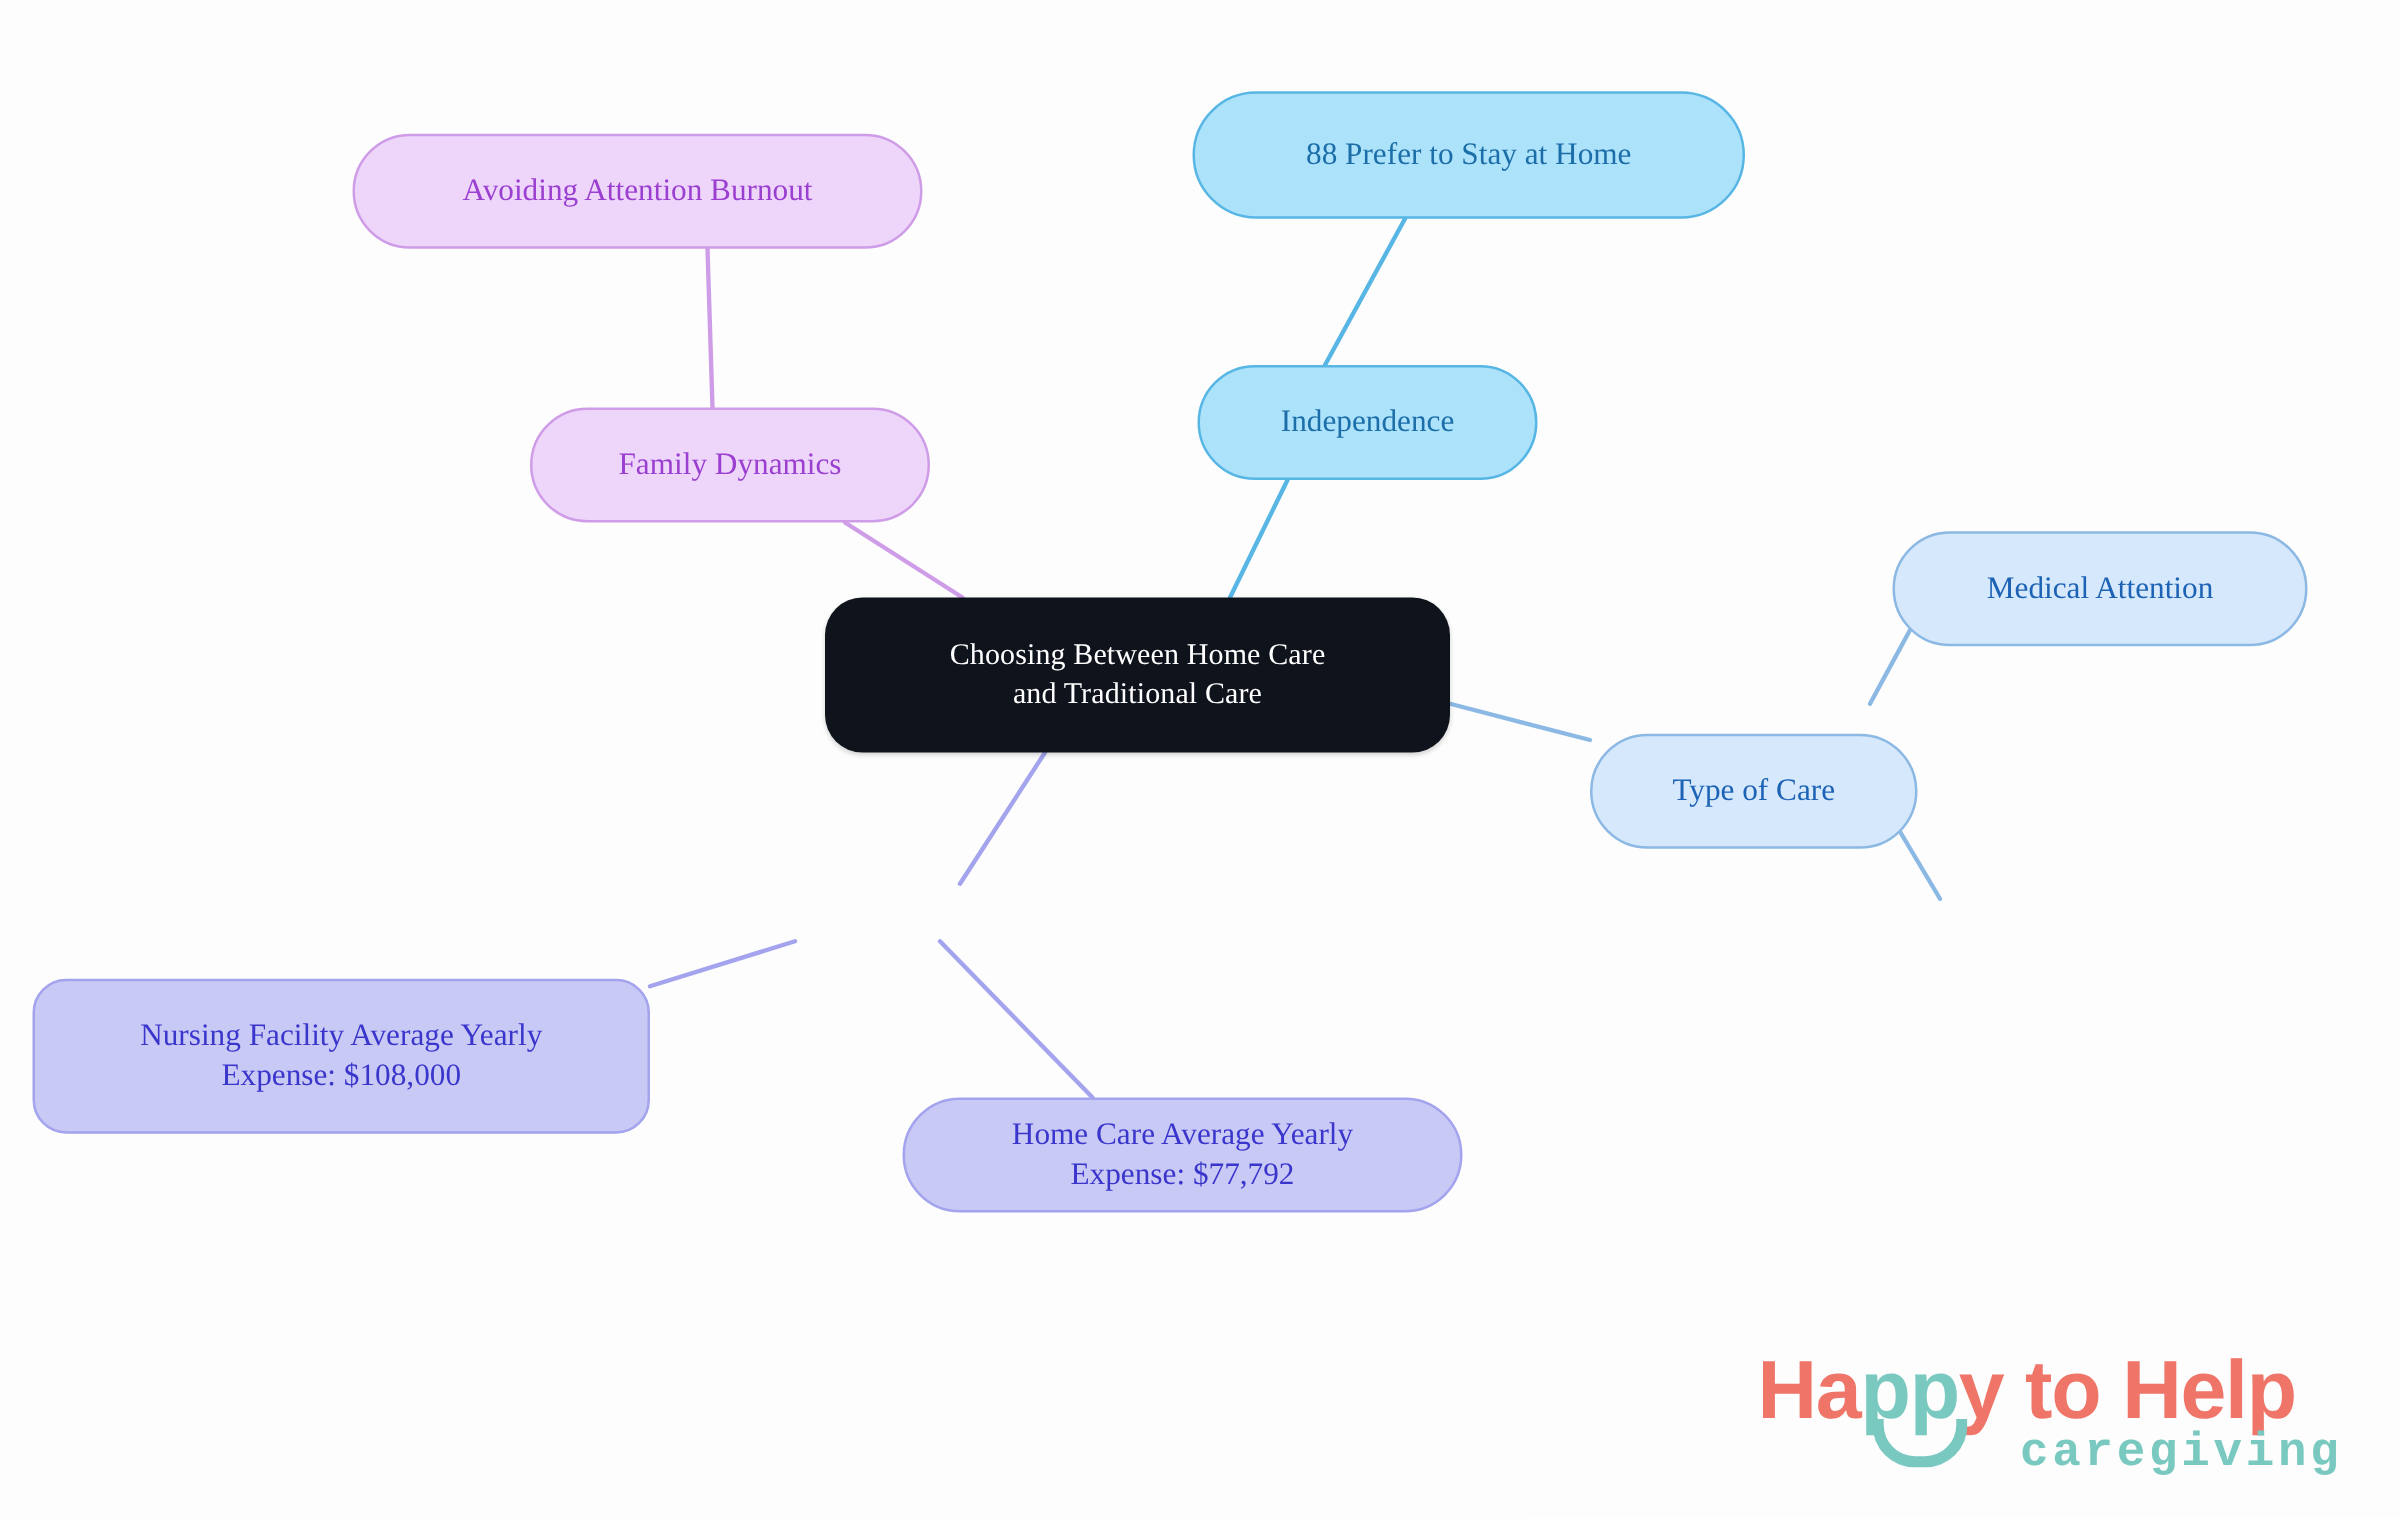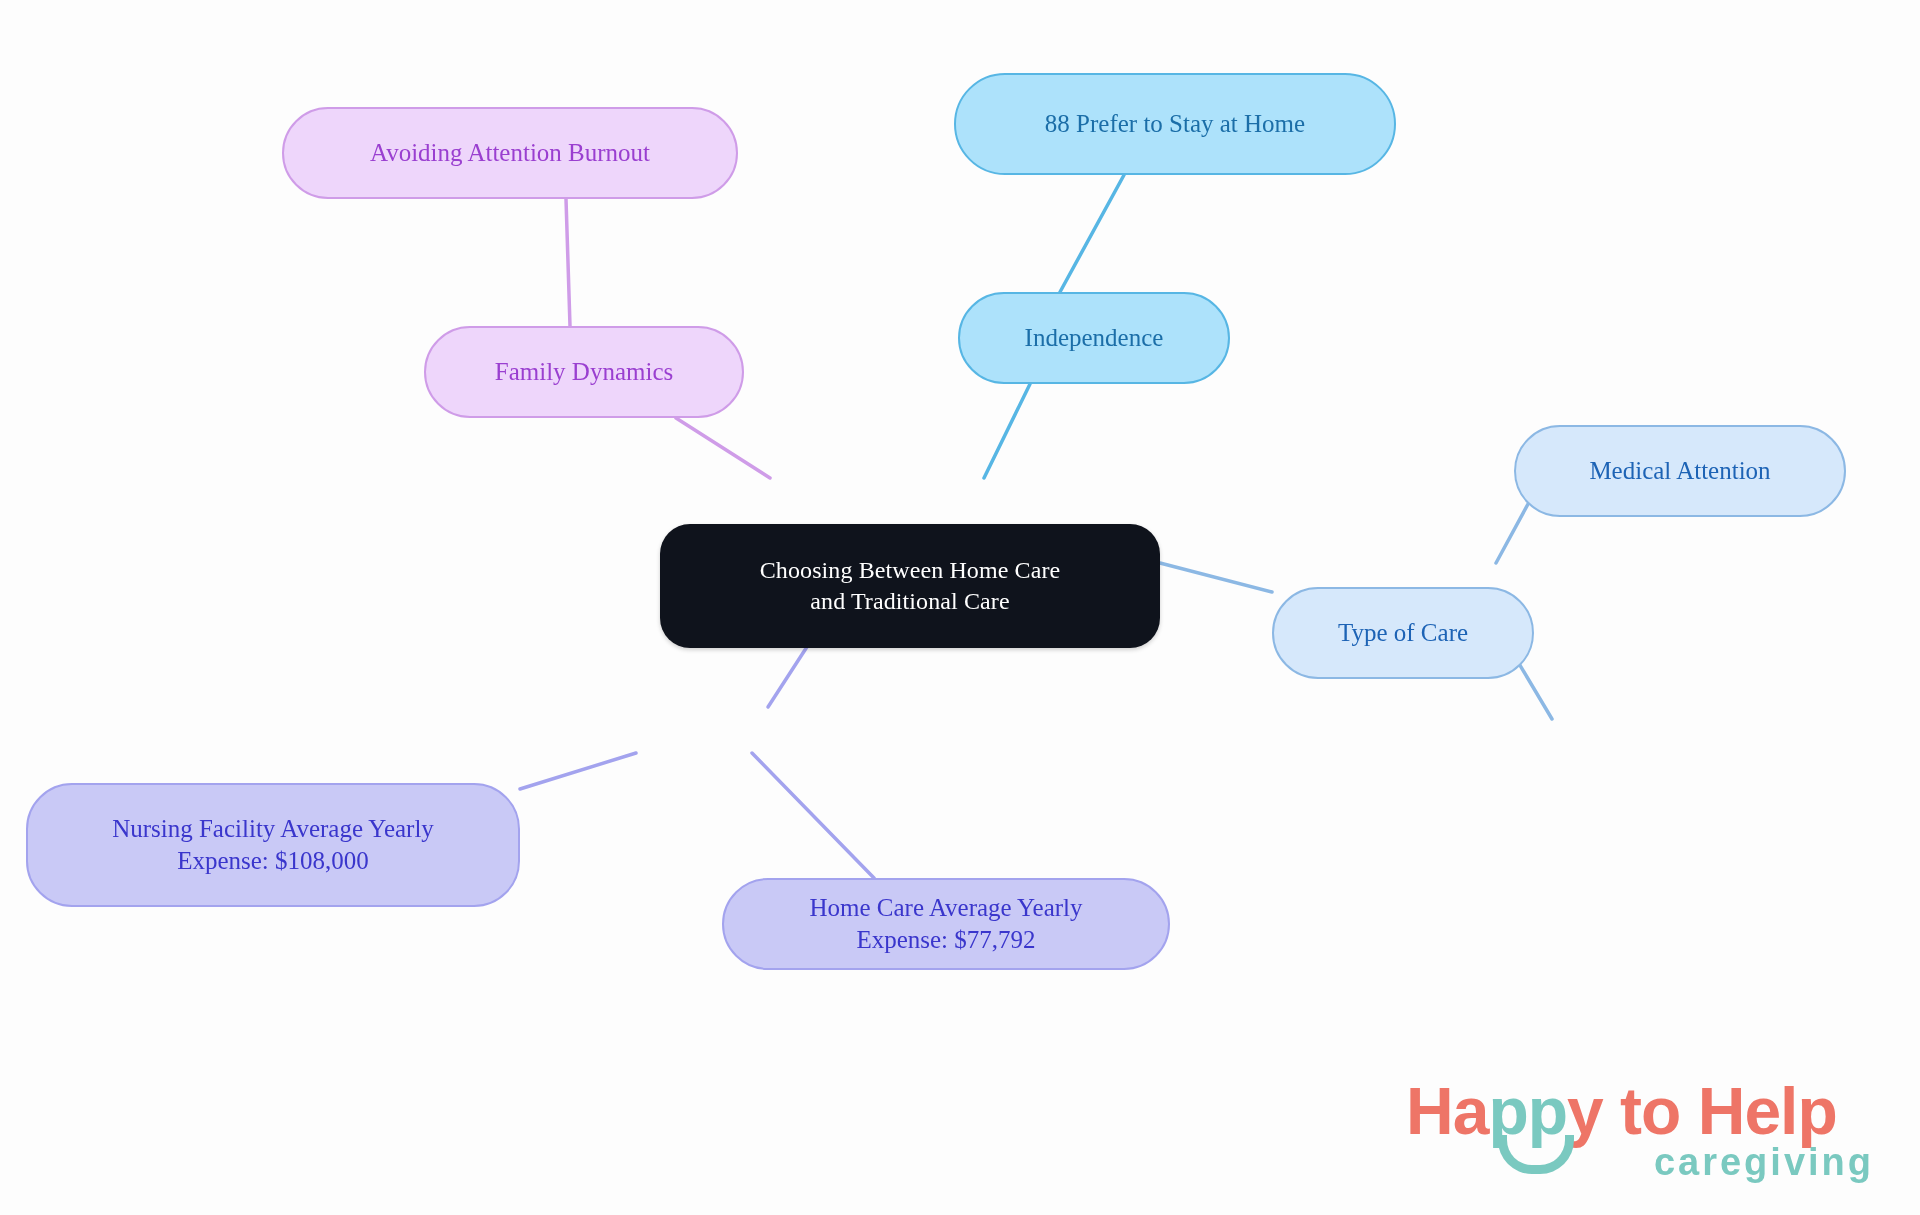--- a/index.html
+++ b/index.html
@@ -104,53 +104,54 @@
   }
   .logo-sub {
     position: absolute;
     right: 2px;
     top: 68px;
     font-size: 38px;
     font-weight: bold;
     letter-spacing: 3px;
     color: #7ac9c0;
     white-space: nowrap;
+    font-family: Liberation Mono, monospace;
   }
 </style>
 </head>
 <body>
 
 <div id="canvas">
 
   <svg id="edges" viewBox="0 0 1920 1215">
       <line x1="984" y1="478" x2="1030" y2="384" stroke="#57b6e4" stroke-width="3.5" stroke-linecap="round"></line>
       <line x1="1060" y1="292" x2="1124" y2="175" stroke="#57b6e4" stroke-width="3.5" stroke-linecap="round"></line>
       <line x1="1160" y1="563" x2="1272" y2="592" stroke="#8cb8e4" stroke-width="3.5" stroke-linecap="round"></line>
       <line x1="1496" y1="563" x2="1534" y2="493" stroke="#8cb8e4" stroke-width="3.5" stroke-linecap="round"></line>
       <line x1="1496" y1="625" x2="1552" y2="719" stroke="#8cb8e4" stroke-width="3.5" stroke-linecap="round"></line>
       <line x1="770" y1="478" x2="676" y2="418" stroke="#cf9ce8" stroke-width="3.5" stroke-linecap="round"></line>
       <line x1="570" y1="326" x2="566" y2="199" stroke="#cf9ce8" stroke-width="3.5" stroke-linecap="round"></line>
       <line x1="836" y1="602" x2="768" y2="707" stroke="#a3a3ee" stroke-width="3.5" stroke-linecap="round"></line>
       <line x1="636" y1="753" x2="520" y2="789" stroke="#a3a3ee" stroke-width="3.5" stroke-linecap="round"></line>
       <line x1="752" y1="753" x2="874" y2="878" stroke="#a3a3ee" stroke-width="3.5" stroke-linecap="round"></line>
     </svg>
 
-  <div class="node root" style="left: 660px; top: 478px; width: 500px; height: 124px; margin-top: 46px;">Choosing Between Home Care
+  <div class="node root" style="left: 660px; top: 478px; width: 500px; height: 124px;">Choosing Between Home Care
 and Traditional Care</div>
 
   <div class="node pill b-sky" style="left: 958px; top: 292px; width: 272px; height: 92px;">Independence</div>
   <div class="node pill b-sky" style="left: 954px; top: 73px; width: 442px; height: 102px;">88 Prefer to Stay at Home</div>
 
   <div class="node pill b-lightblue" style="left: 1272px; top: 563px; width: 262px; height: 92px;">Type of Care</div>
   <div class="node pill b-lightblue" style="left: 1514px; top: 401px; width: 332px; height: 92px;">Medical Attention</div>
 
   <div class="node pill b-violet" style="left: 424px; top: 326px; width: 320px; height: 92px;">Family Dynamics</div>
   <div class="node pill b-violet" style="left: 282px; top: 107px; width: 456px; height: 92px;">Avoiding Attention Burnout</div>
 
-  <div class="node pill multi b-periwinkle" style="left: 26px; top: 783px; width: 494px; height: 124px;">Nursing Facility Average Yearly
+  <div class="node pill multi b-periwinkle" style="left: 26px; top: 783px; width: 494px; height: 124px; border-radius: 27px;">Nursing Facility Average Yearly
 Expense: $108,000</div>
   <div class="node pill multi b-periwinkle" style="left: 722px; top: 878px; width: 448px; height: 92px;">Home Care Average Yearly
 Expense: $77,792</div>
 
   <div id="logo">
     <div class="logo-main"><span>H</span><span>a</span><span class="teal">pp</span><span>y</span><span> to </span><span>Help</span></div>
     <div class="logo-smile"></div>
     <div class="logo-sub">caregiving</div>
   </div>
 

